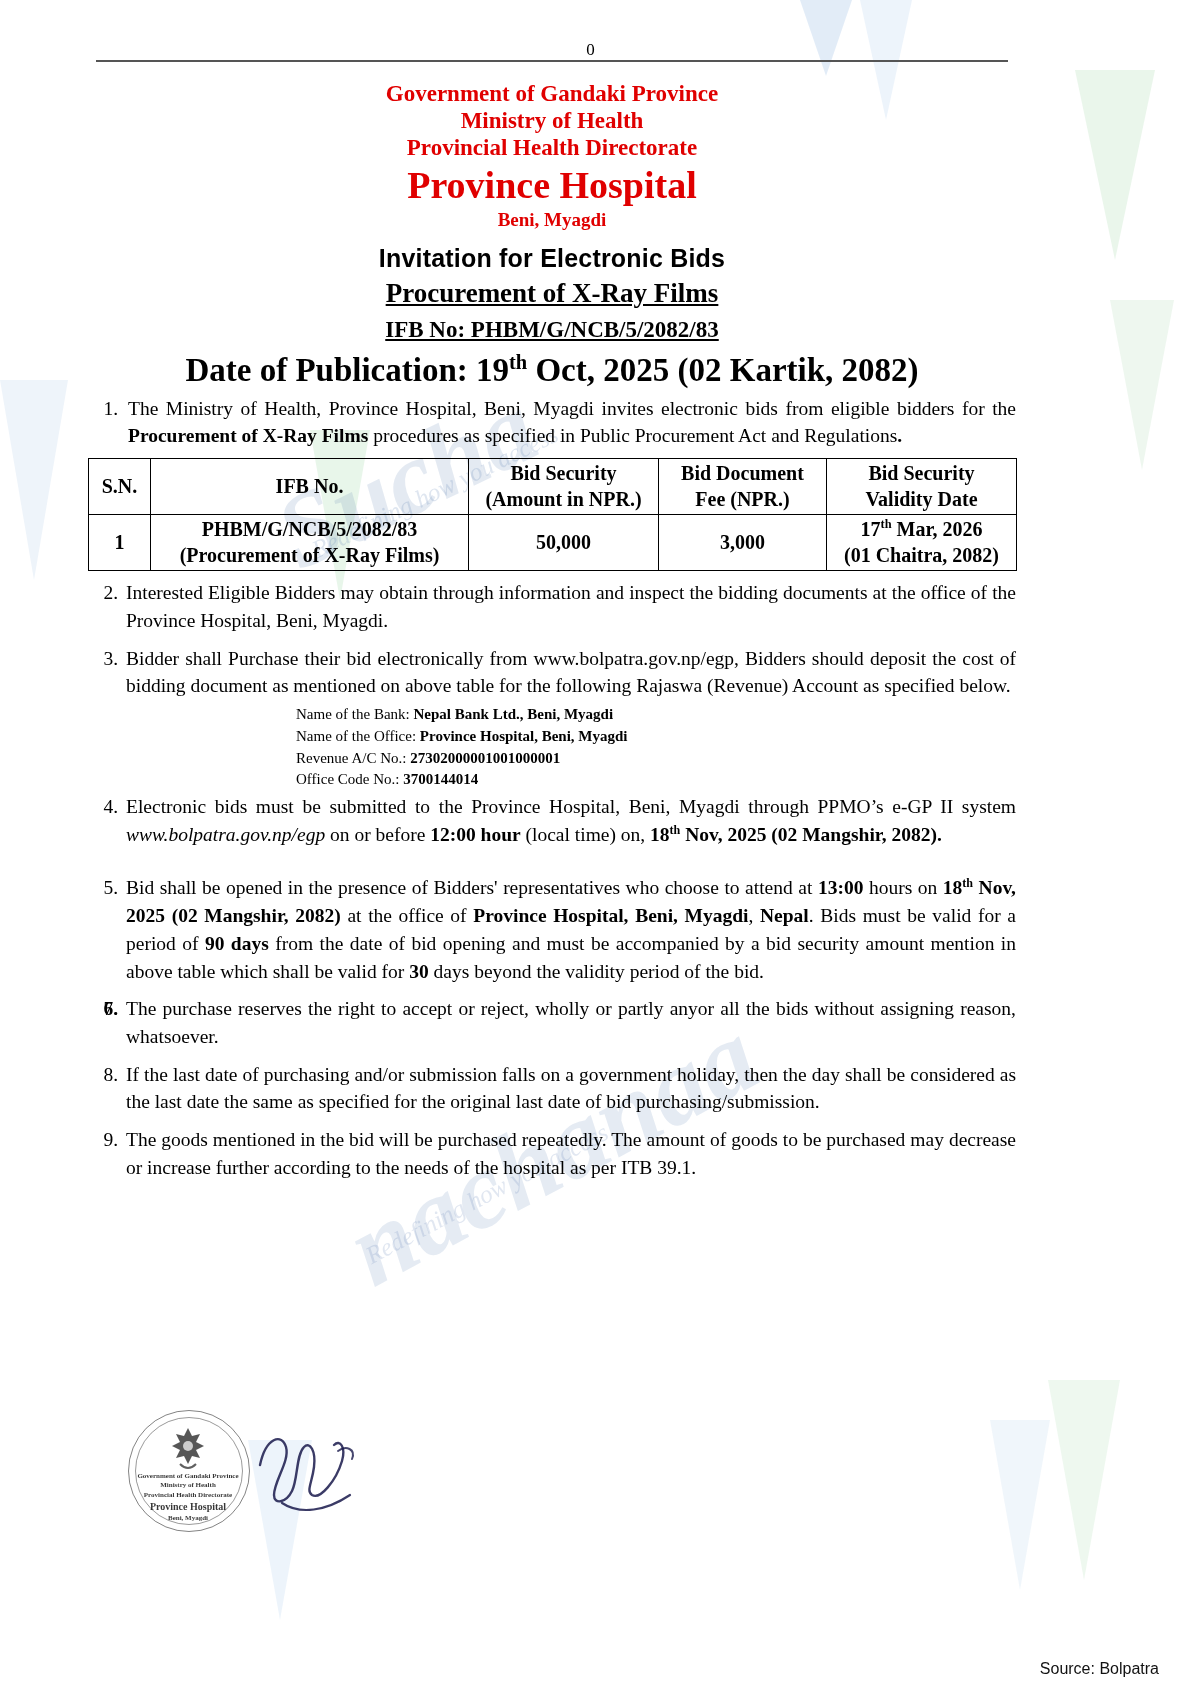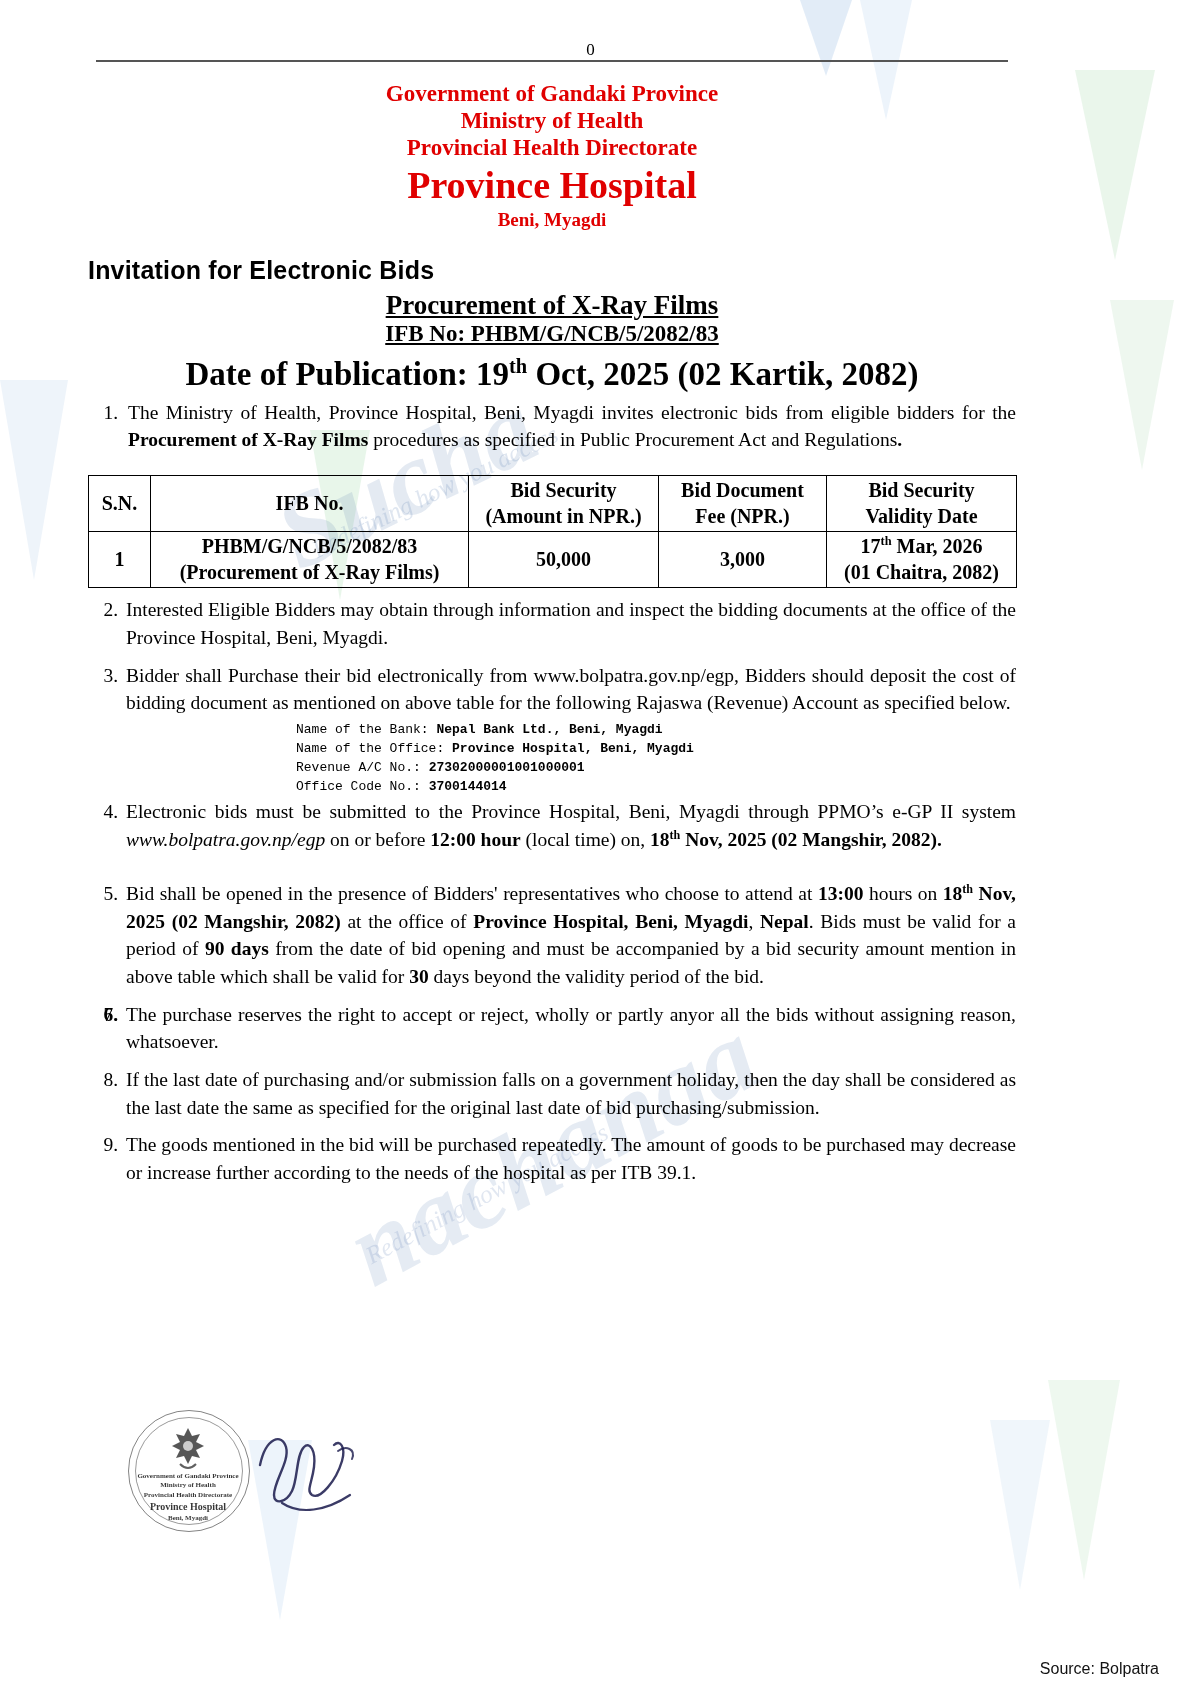--- a/index.html
+++ b/index.html
@@ -68,39 +68,39 @@
     color: #e00000;
     font-weight: bold;
     font-family: "Liberation Serif", serif;
     line-height: 1.18;
   }
   .org-l1, .org-l2, .org-l3 { font-size: 23px; }
   .org-big { font-size: 38px; line-height: 1.18; margin-top: 2px; }
   .org-l5 { font-size: 19px; margin-top: 1px; }
 
   .t-invitation {
-    text-align: left;
+    text-align: center;
     font-family: "Liberation Sans", sans-serif;
     font-weight: bold;
     font-size: 25px;
-    margin-top: 24px;
+    margin-top: 12px;
     letter-spacing: 0.2px;
   }
   .t-proc {
     text-align: center;
     font-weight: bold;
     font-size: 27px;
     margin-top: 5px;
   }
   .t-proc span { text-decoration: underline; }
   .t-ifb {
     text-align: center;
     font-weight: bold;
     font-size: 23px;
-    margin-top: 0;
+    margin-top: 8px;
   }
   .t-ifb span { text-decoration: underline; }
   .t-date {
     text-align: center;
     font-weight: bold;
     font-size: 33px;
     margin-top: 9px;
   }
   sup { font-size: 0.62em; vertical-align: super; line-height: 0; }
 
@@ -128,21 +128,21 @@
   }
   li.item.bold, li.item.bold > .num { font-weight: bold; }
 
   
   li.item-1 { padding-left: 40px; margin-bottom: 6px; }
 
   
   table.bidtable {
     border-collapse: collapse;
     width: 928px;
-    margin: 21px 0 8px 0;
+    margin: 8px 0 8px 0;
     table-layout: fixed;
   }
   table.bidtable th,
   table.bidtable td {
     border: 1.6px solid #000000;
     font-size: 20px;
     font-weight: bold;
     padding: 2px 6px;
     line-height: 1.28;
   }
@@ -152,23 +152,22 @@
   .col-sn { width: 62px; }
   .col-ifb { width: 318px; }
   .col-sec { width: 190px; }
   .col-fee { width: 168px; }
   .col-val { width: 190px; }
 
   
   .bankblock {
     margin: 4px 0 2px 0;
     padding-left: 208px;
-    font-size: 13px;
+    font-size: 15px;
     line-height: 1.45;
-    font-family: Liberation Mono, monospace;
   }
   .bankblock .lbl { font-weight: normal; }
   .bankblock .val { font-weight: bold; }
 
   .ital { font-style: italic; }
   .b { font-weight: bold; }
 
   
   .seal {
     position: absolute;

